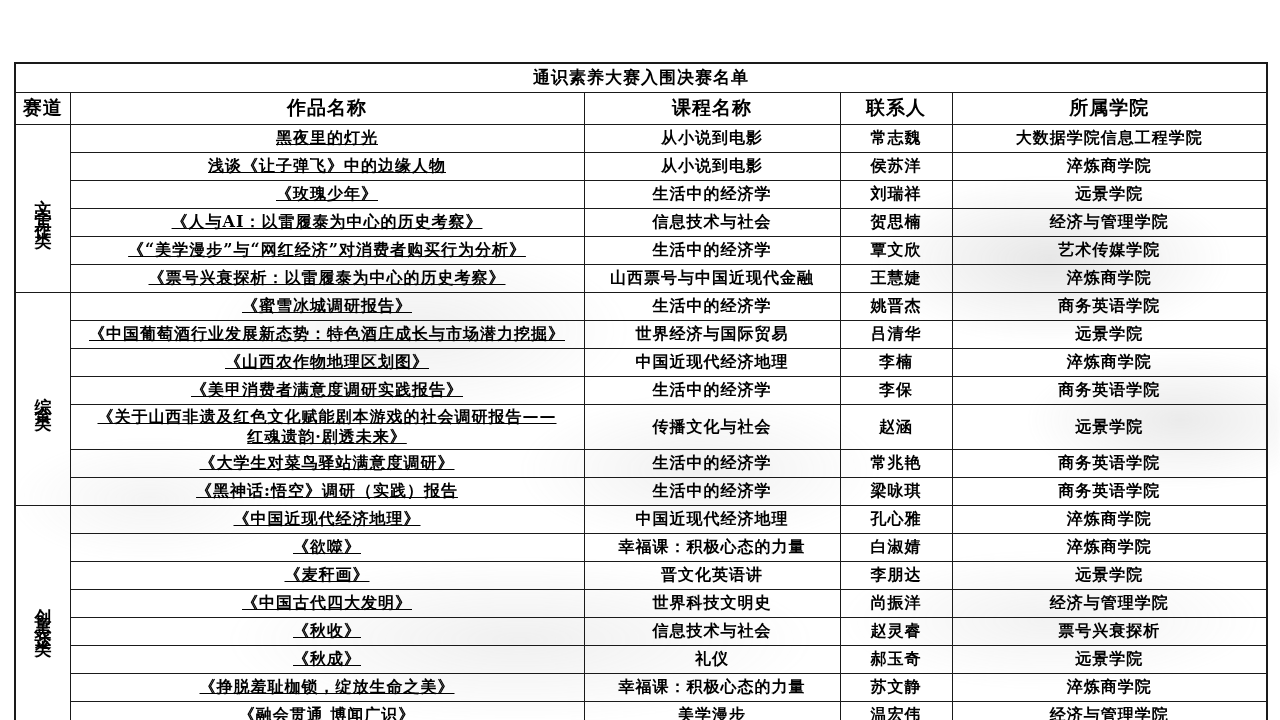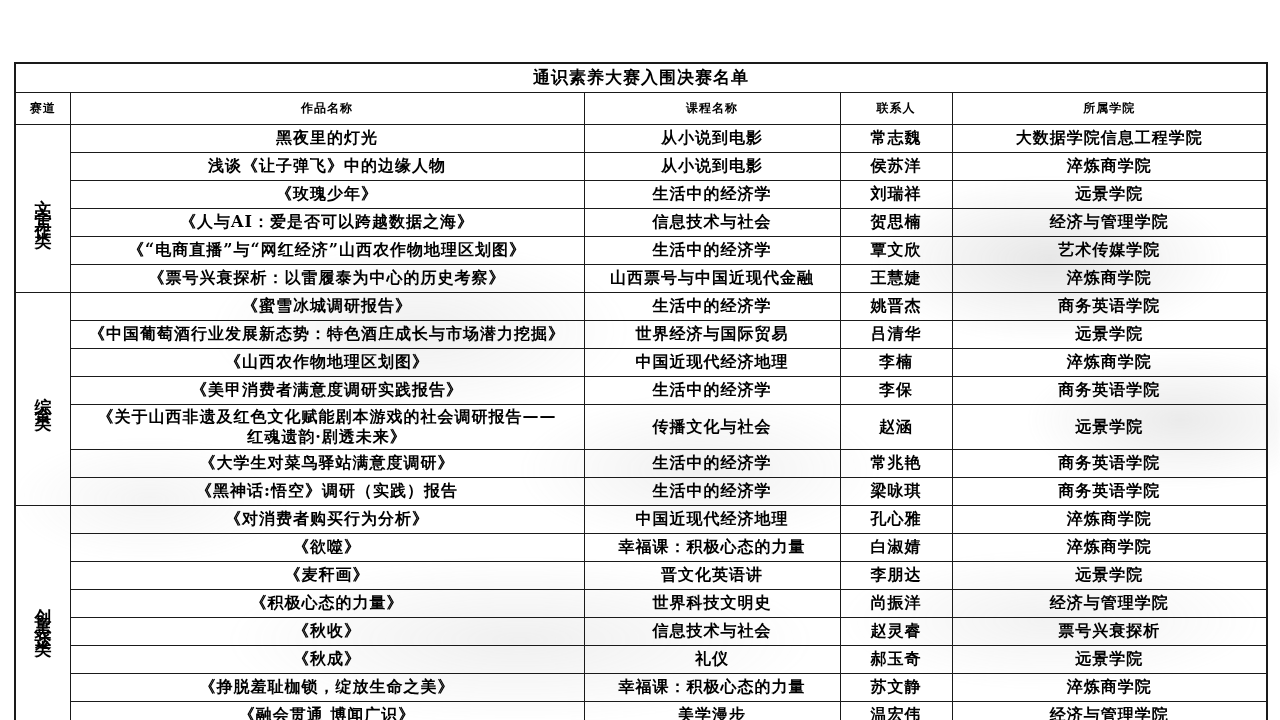--- a/index.html
+++ b/index.html
@@ -42,24 +42,24 @@
     line-height: 1.25;
     padding: 2px 4px;
   }
   table.roster { border: 2px solid #1a1a1a; margin-top: 48px; }
   tr.title-row td {
     height: 29px;
     font-size: 17px;
   }
   tr.header-row th {
     height: 32px;
-    font-size: 12px;
+    font-size: 19px;
   }
   tbody.data td { height: 28px; font-size: 16px; }
-  td.work { white-space: pre-line; }
+  td.work { white-space: pre-line; text-decoration: underline; }
   td.track-cell { padding: 0; }
   td.track-cell .vertical {
     writing-mode: vertical-rl;
     text-orientation: upright;
     letter-spacing: 8px;
     font-size: 17px;
     font-weight: 700;
     display: inline-block;
   }
 </style>
@@ -102,27 +102,27 @@
         <td>侯苏洋</td>
         <td>淬炼商学院</td>
       </tr>
       <tr>
         <td class="work">《玫瑰少年》</td>
         <td>生活中的经济学</td>
         <td>刘瑞祥</td>
         <td>远景学院</td>
       </tr>
       <tr>
-        <td class="work">《人与AI：爱是否可以跨越数据之海》</td>
+        <td class="work">《人与AI：以雷履泰为中心的历史考察》</td>
         <td>信息技术与社会</td>
         <td>贺思楠</td>
         <td>经济与管理学院</td>
       </tr>
       <tr>
-        <td class="work">《“电商直播”与“网红经济”山西农作物地理区划图》</td>
+        <td class="work">《“美学漫步”与“网红经济”对消费者购买行为分析》</td>
         <td>生活中的经济学</td>
         <td>覃文欣</td>
         <td>艺术传媒学院</td>
       </tr>
       <tr>
         <td class="work">《票号兴衰探析：以雷履泰为中心的历史考察》</td>
         <td>山西票号与中国近现代金融</td>
         <td>王慧婕</td>
         <td>淬炼商学院</td>
       </tr>
@@ -165,39 +165,39 @@
         <td>商务英语学院</td>
       </tr>
       <tr>
         <td class="work">《黑神话:悟空》调研（实践）报告</td>
         <td>生活中的经济学</td>
         <td>梁咏琪</td>
         <td>商务英语学院</td>
       </tr>
       <tr>
         <td rowspan="8" class="track-cell"><span class="vertical">创意表达类</span></td>
-        <td class="work">《对消费者购买行为分析》</td>
+        <td class="work">《中国近现代经济地理》</td>
         <td>中国近现代经济地理</td>
         <td>孔心雅</td>
         <td>淬炼商学院</td>
       </tr>
       <tr>
         <td class="work">《欲噬》</td>
         <td>幸福课：积极心态的力量</td>
         <td>白淑婧</td>
         <td>淬炼商学院</td>
       </tr>
       <tr>
         <td class="work">《麦秆画》</td>
         <td>晋文化英语讲</td>
         <td>李朋达</td>
         <td>远景学院</td>
       </tr>
       <tr>
-        <td class="work">《积极心态的力量》</td>
+        <td class="work">《中国古代四大发明》</td>
         <td>世界科技文明史</td>
         <td>尚振洋</td>
         <td>经济与管理学院</td>
       </tr>
       <tr>
         <td class="work">《秋收》</td>
         <td>信息技术与社会</td>
         <td>赵灵睿</td>
         <td>票号兴衰探析</td>
       </tr>

